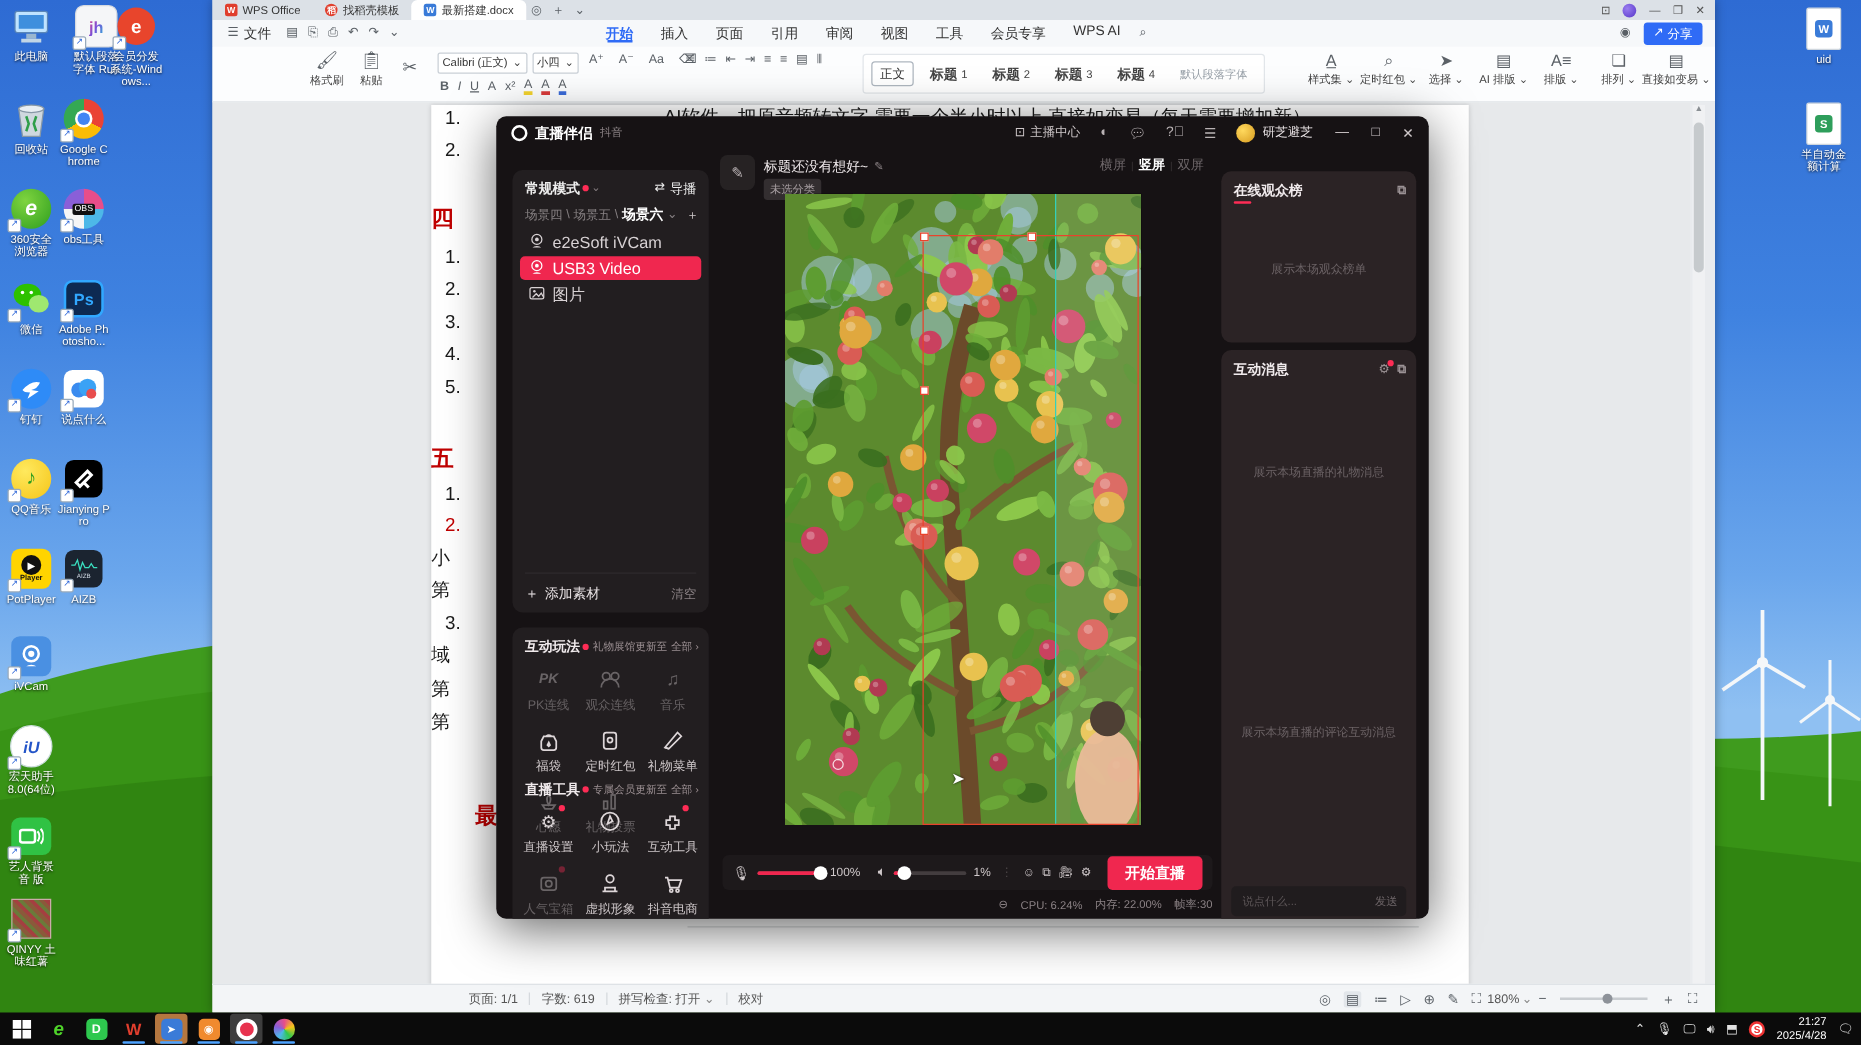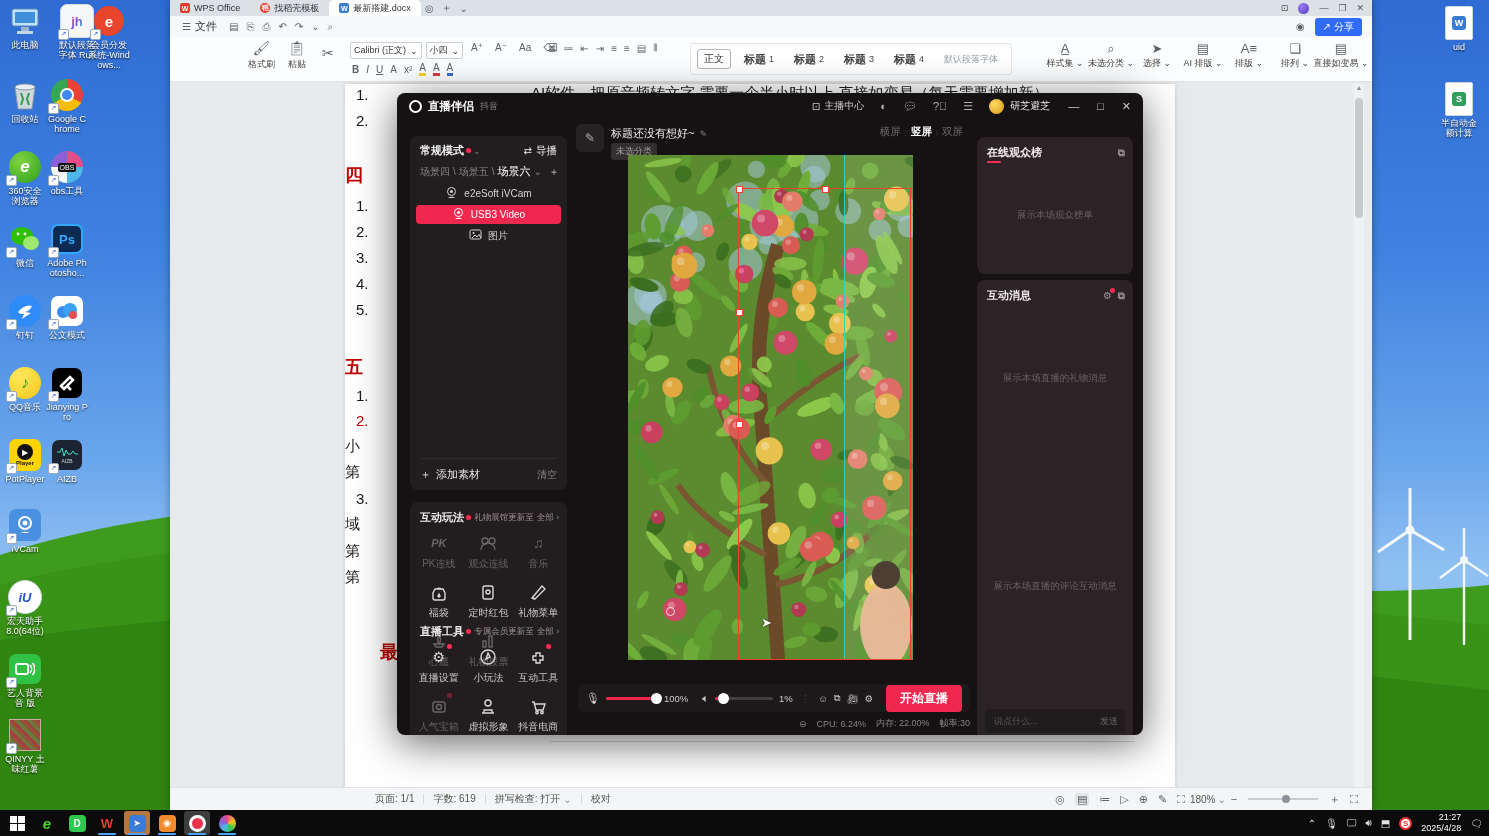--- a/index.html
+++ b/index.html
@@ -68,23 +68,23 @@
   .lt-ic{color:#b9b2b4;font-size:11px;margin-left:10px;}
   #anchor-center{margin-left:auto;display:flex;align-items:center;gap:4px;color:#cfc8ca;font-size:10px;}
   #live-avatar{width:15px;height:15px;border-radius:50%;background:radial-gradient(circle at 35% 35%,#ffd95e,#d79b1f);margin-left:10px;}
   .winbtn{color:#cfc8ca;font-size:11px;margin-left:12px;}
   .panel{position:absolute;background:#221e20;border-radius:8px;margin-top:16px;}
   
   .lrow{display:flex;align-items:center;font-size:11px;color:#eee;}
   #mode-row{position:absolute;left:10px;top:7px;right:10px;}
   .reddot{width:5px;height:5px;border-radius:50%;background:#fe2c55;display:inline-block;vertical-align:top;margin-left:2px;}
   #scene-row{position:absolute;left:10px;top:28px;right:8px;font-size:10px;color:#878183;display:flex;align-items:center;gap:3px;white-space:nowrap;}
-  #scene-row .on{color:#fff;font-weight:normal;font-size:11px;}
+  #scene-row .on{color:#fff;font-weight:bold;font-size:11px;}
   #src-list{position:absolute;left:6px;top:48px;right:6px;display:flex;flex-direction:column;gap:2px;}
-  .src{display:flex;align-items:center;gap:6px;height:19px;border-radius:4px;padding:0 7px;font-size:10px;color:#d8d2d4;justify-content:center;}
+  .src{display:flex;align-items:center;gap:6px;height:19px;border-radius:4px;padding:0 7px;font-size:13px;color:#d8d2d4;}
   .src.sel{background:#f0274f;color:#fff;}
   #addmat-row{position:absolute;left:10px;bottom:8px;right:10px;display:flex;align-items:center;font-size:11px;color:#e8e2e4;border-top:1px solid #2e2a2c;padding-top:8px;}
   .sechead{position:absolute;left:10px;right:8px;display:flex;align-items:center;font-size:11px;color:#f0eaec;font-weight:bold;}
   .secbadge{margin-left:auto;font-size:8.5px;color:#9b8f92;font-weight:normal;display:flex;align-items:center;gap:3px;white-space:nowrap;}
   .grid4{position:absolute;left:4px;right:4px;display:grid;grid-template-columns:repeat(3,1fr);row-gap:10px;}
   .gitem{display:flex;flex-direction:column;align-items:center;gap:3px;}
   .gico{width:22px;height:22px;display:flex;align-items:center;justify-content:center;color:#ddd6d8;position:relative;}
   .gico svg{stroke:#ddd6d8;fill:none;stroke-width:1.4;}
   .gitem.dis .gico,.gitem.dis .glab{opacity:.38;}
   .glab{font-size:10px;color:#cfc8ca;white-space:nowrap;}
@@ -254,21 +254,21 @@
         <div class="dimg">
           <div class="rsq" style="width:32px;height:30px;background:#fff">
             <svg width="24" height="18">
               <circle cx="8" cy="10" r="6" fill="#3a8bef"></circle>
               <circle cx="15" cy="8" r="7" fill="#3aa2f5"></circle>
               <circle cx="18" cy="13" r="4" fill="#e84d4d"></circle>
             </svg>
           </div>
           <span class="shortcut">↗</span>
         </div>
-        <div class="dlabel">公文模式</div>
+        <div class="dlabel">说点什么</div>
       </div>
       <div class="dicon" style="left: 4px; top: 366px;">
         <div class="dimg">
           <div class="circ" style="width:32px;height:32px;background:radial-gradient(circle at 35% 30%,#ffe95e,#f5c518)">
             <span style="color:#2e9e1f;font-size:16px;font-weight:bold">♪</span>
           </div>
           <span class="shortcut">↗</span>
         </div>
         <div class="dlabel">QQ音乐</div>
       </div>
@@ -398,20 +398,31 @@
   </div>
   <div id="wps-menurow">
     <span class="qicon" style="margin-left:8px">☰</span>
     <span style="margin-right:8px">文件</span>
     <span class="qicon">▤</span>
     <span class="qicon">⎘</span>
     <span class="qicon">⎙</span>
     <span class="qicon">↶</span>
     <span class="qicon">↷</span>
     <span class="qicon">⌄</span>
+    <div id="wps-menu" style="display:flex;margin-left:150px;">
+        <div class="mtab active">开始</div>
+        <div class="mtab">插入</div>
+        <div class="mtab">页面</div>
+        <div class="mtab">引用</div>
+        <div class="mtab">审阅</div>
+        <div class="mtab">视图</div>
+        <div class="mtab">工具</div>
+        <div class="mtab">会员专享</div>
+        <div class="mtab">WPS AI</div>
+      </div>
     <span class="qicon">⌕</span>
     <span style="margin-left:auto"></span>
     <span class="qicon">◉</span>
     <div id="share-btn">
       <span>↗</span>
       <span>分享</span>
     </div>
   </div>
   <div id="wps-ribbon">
     <div class="rgroup" style="left:78px">
@@ -483,21 +494,21 @@
           <span style="font-size:9px;color:#98a0a8">默认段落字体</span>
         </div>
       </div>
     <div id="right-groups" class="abs" style="left:872px;top:4px;display:flex;">
         <div class="rgR">
           <span class="ric">A̲</span>
           <span class="rlb">样式集 ⌄</span>
         </div>
         <div class="rgR">
           <span class="ric">⌕</span>
-          <span class="rlb">未选分类 ⌄</span>
+          <span class="rlb">定时红包 ⌄</span>
         </div>
         <div class="rgR">
           <span class="ric">➤</span>
           <span class="rlb">选择 ⌄</span>
         </div>
         <div class="rgR">
           <span class="ric">▤</span>
           <span class="rlb">AI 排版 ⌄</span>
         </div>
         <div class="rgR">

